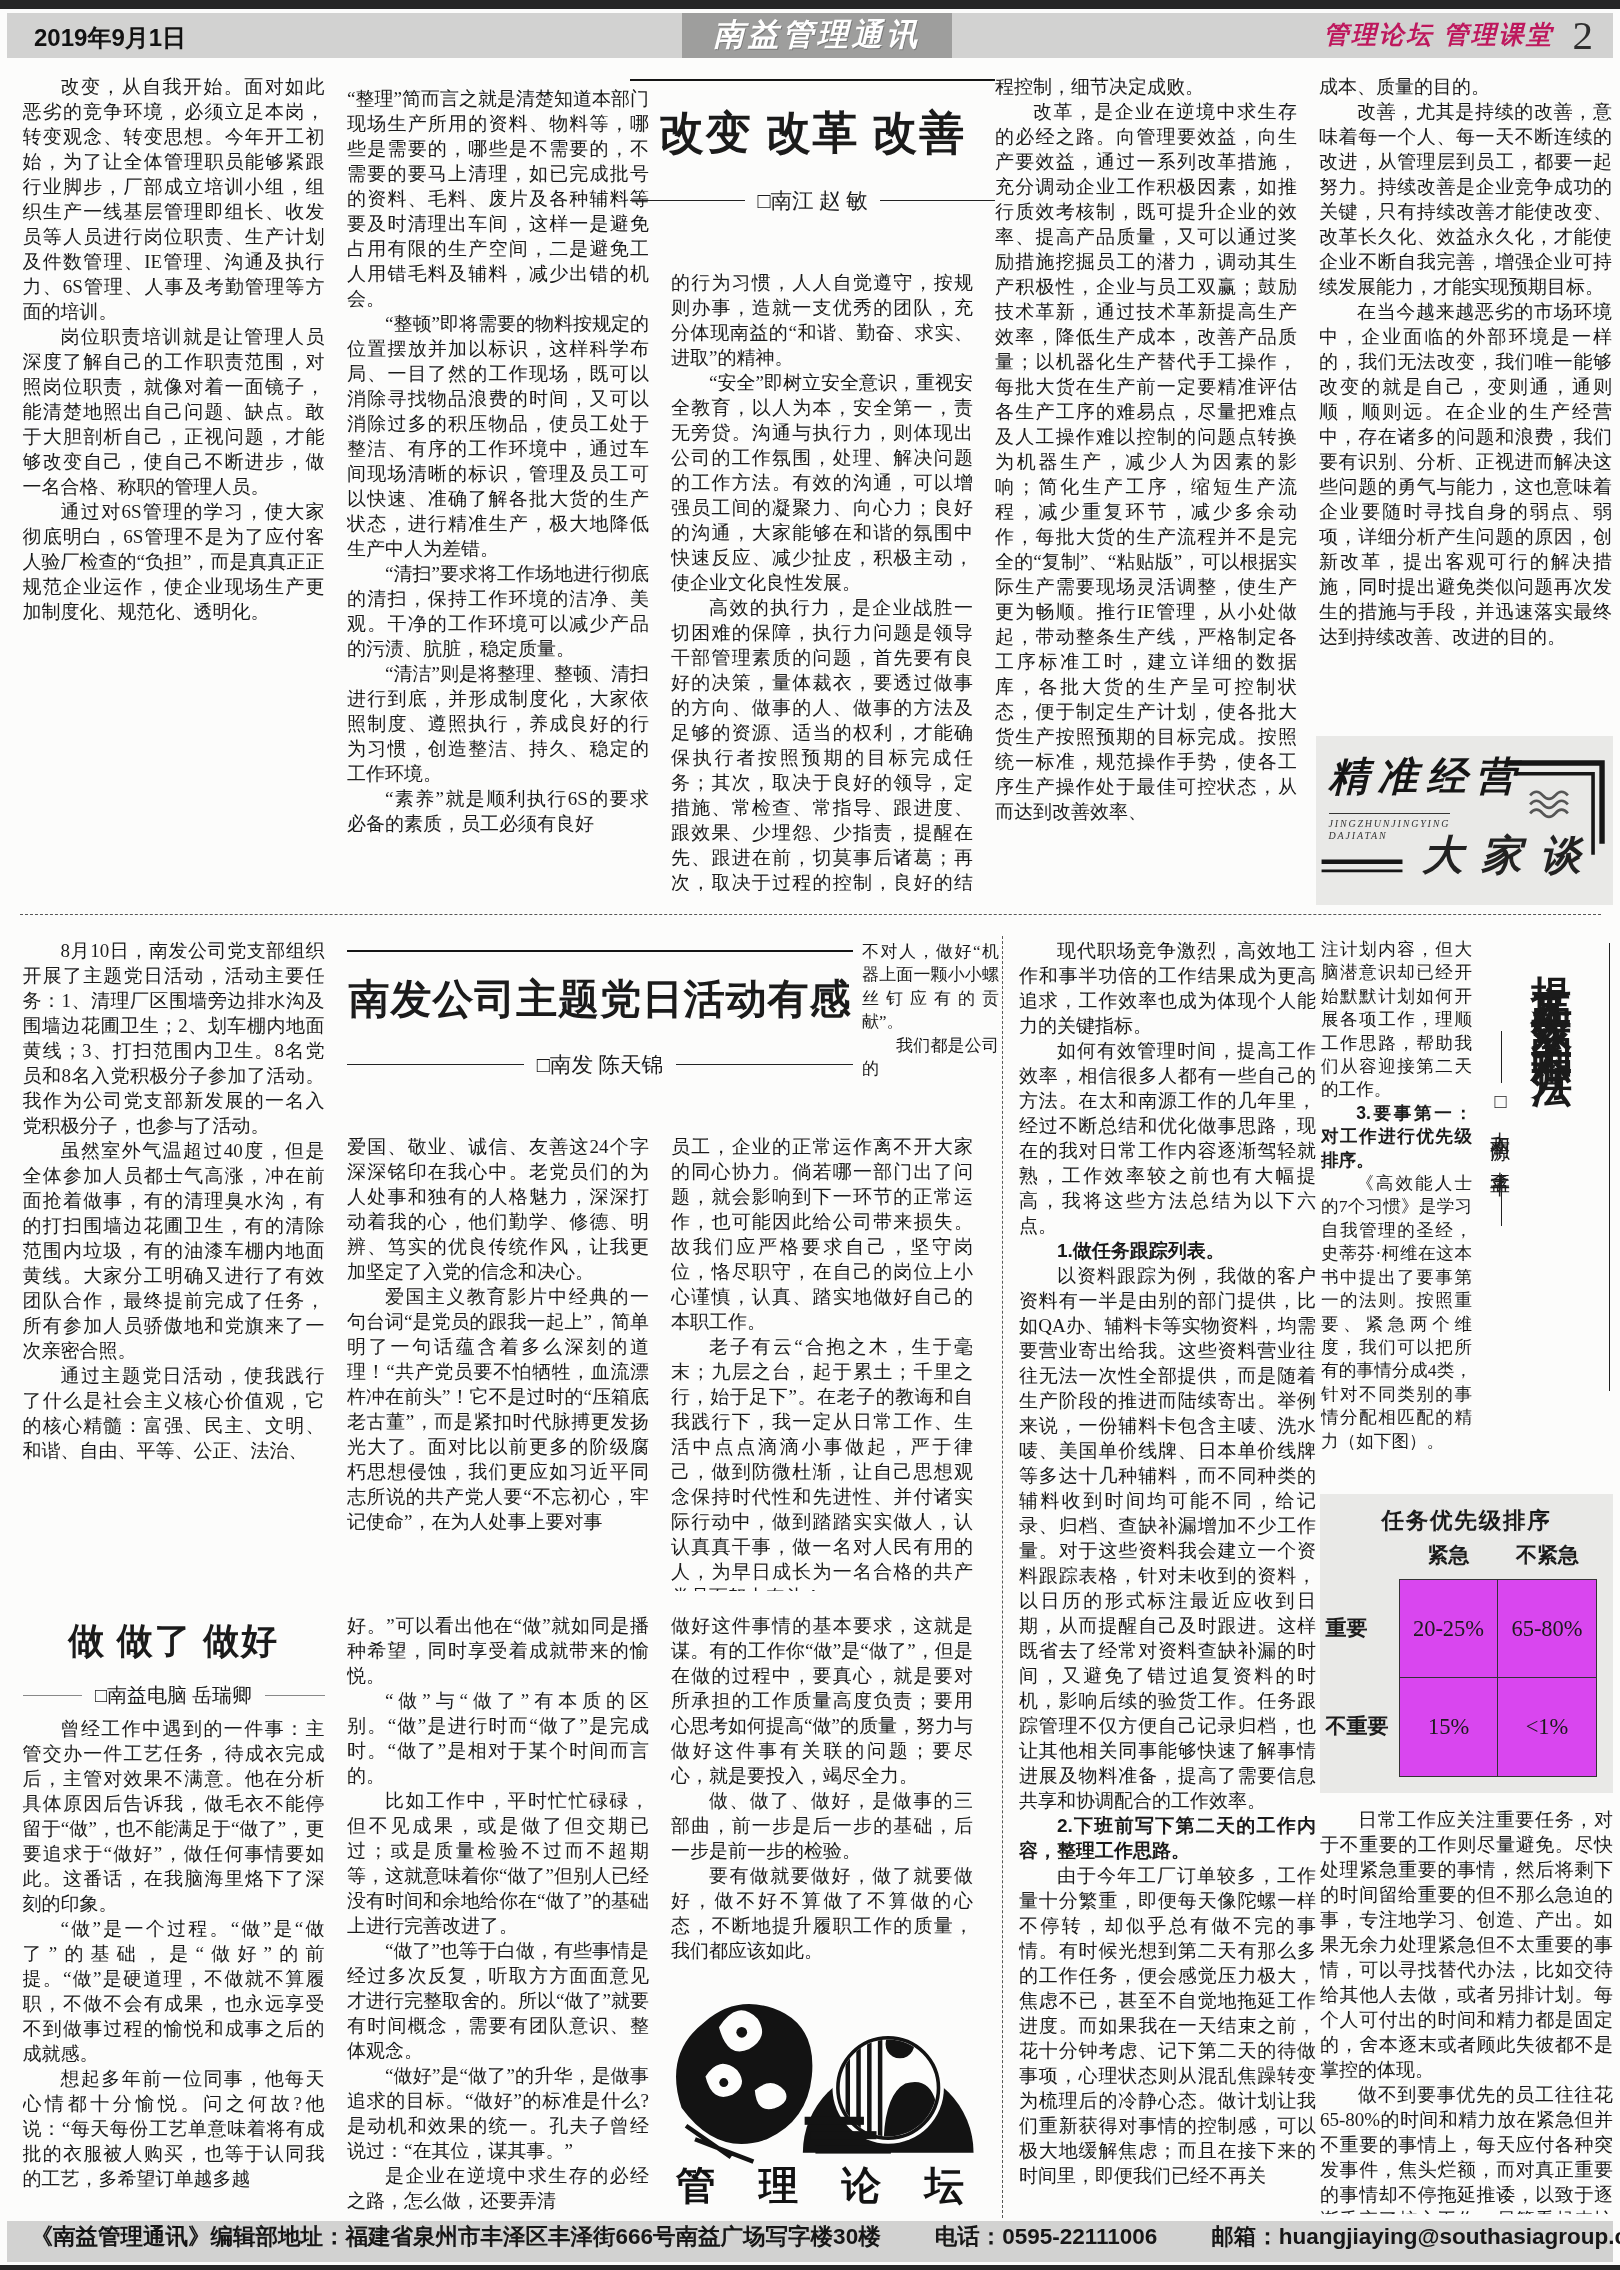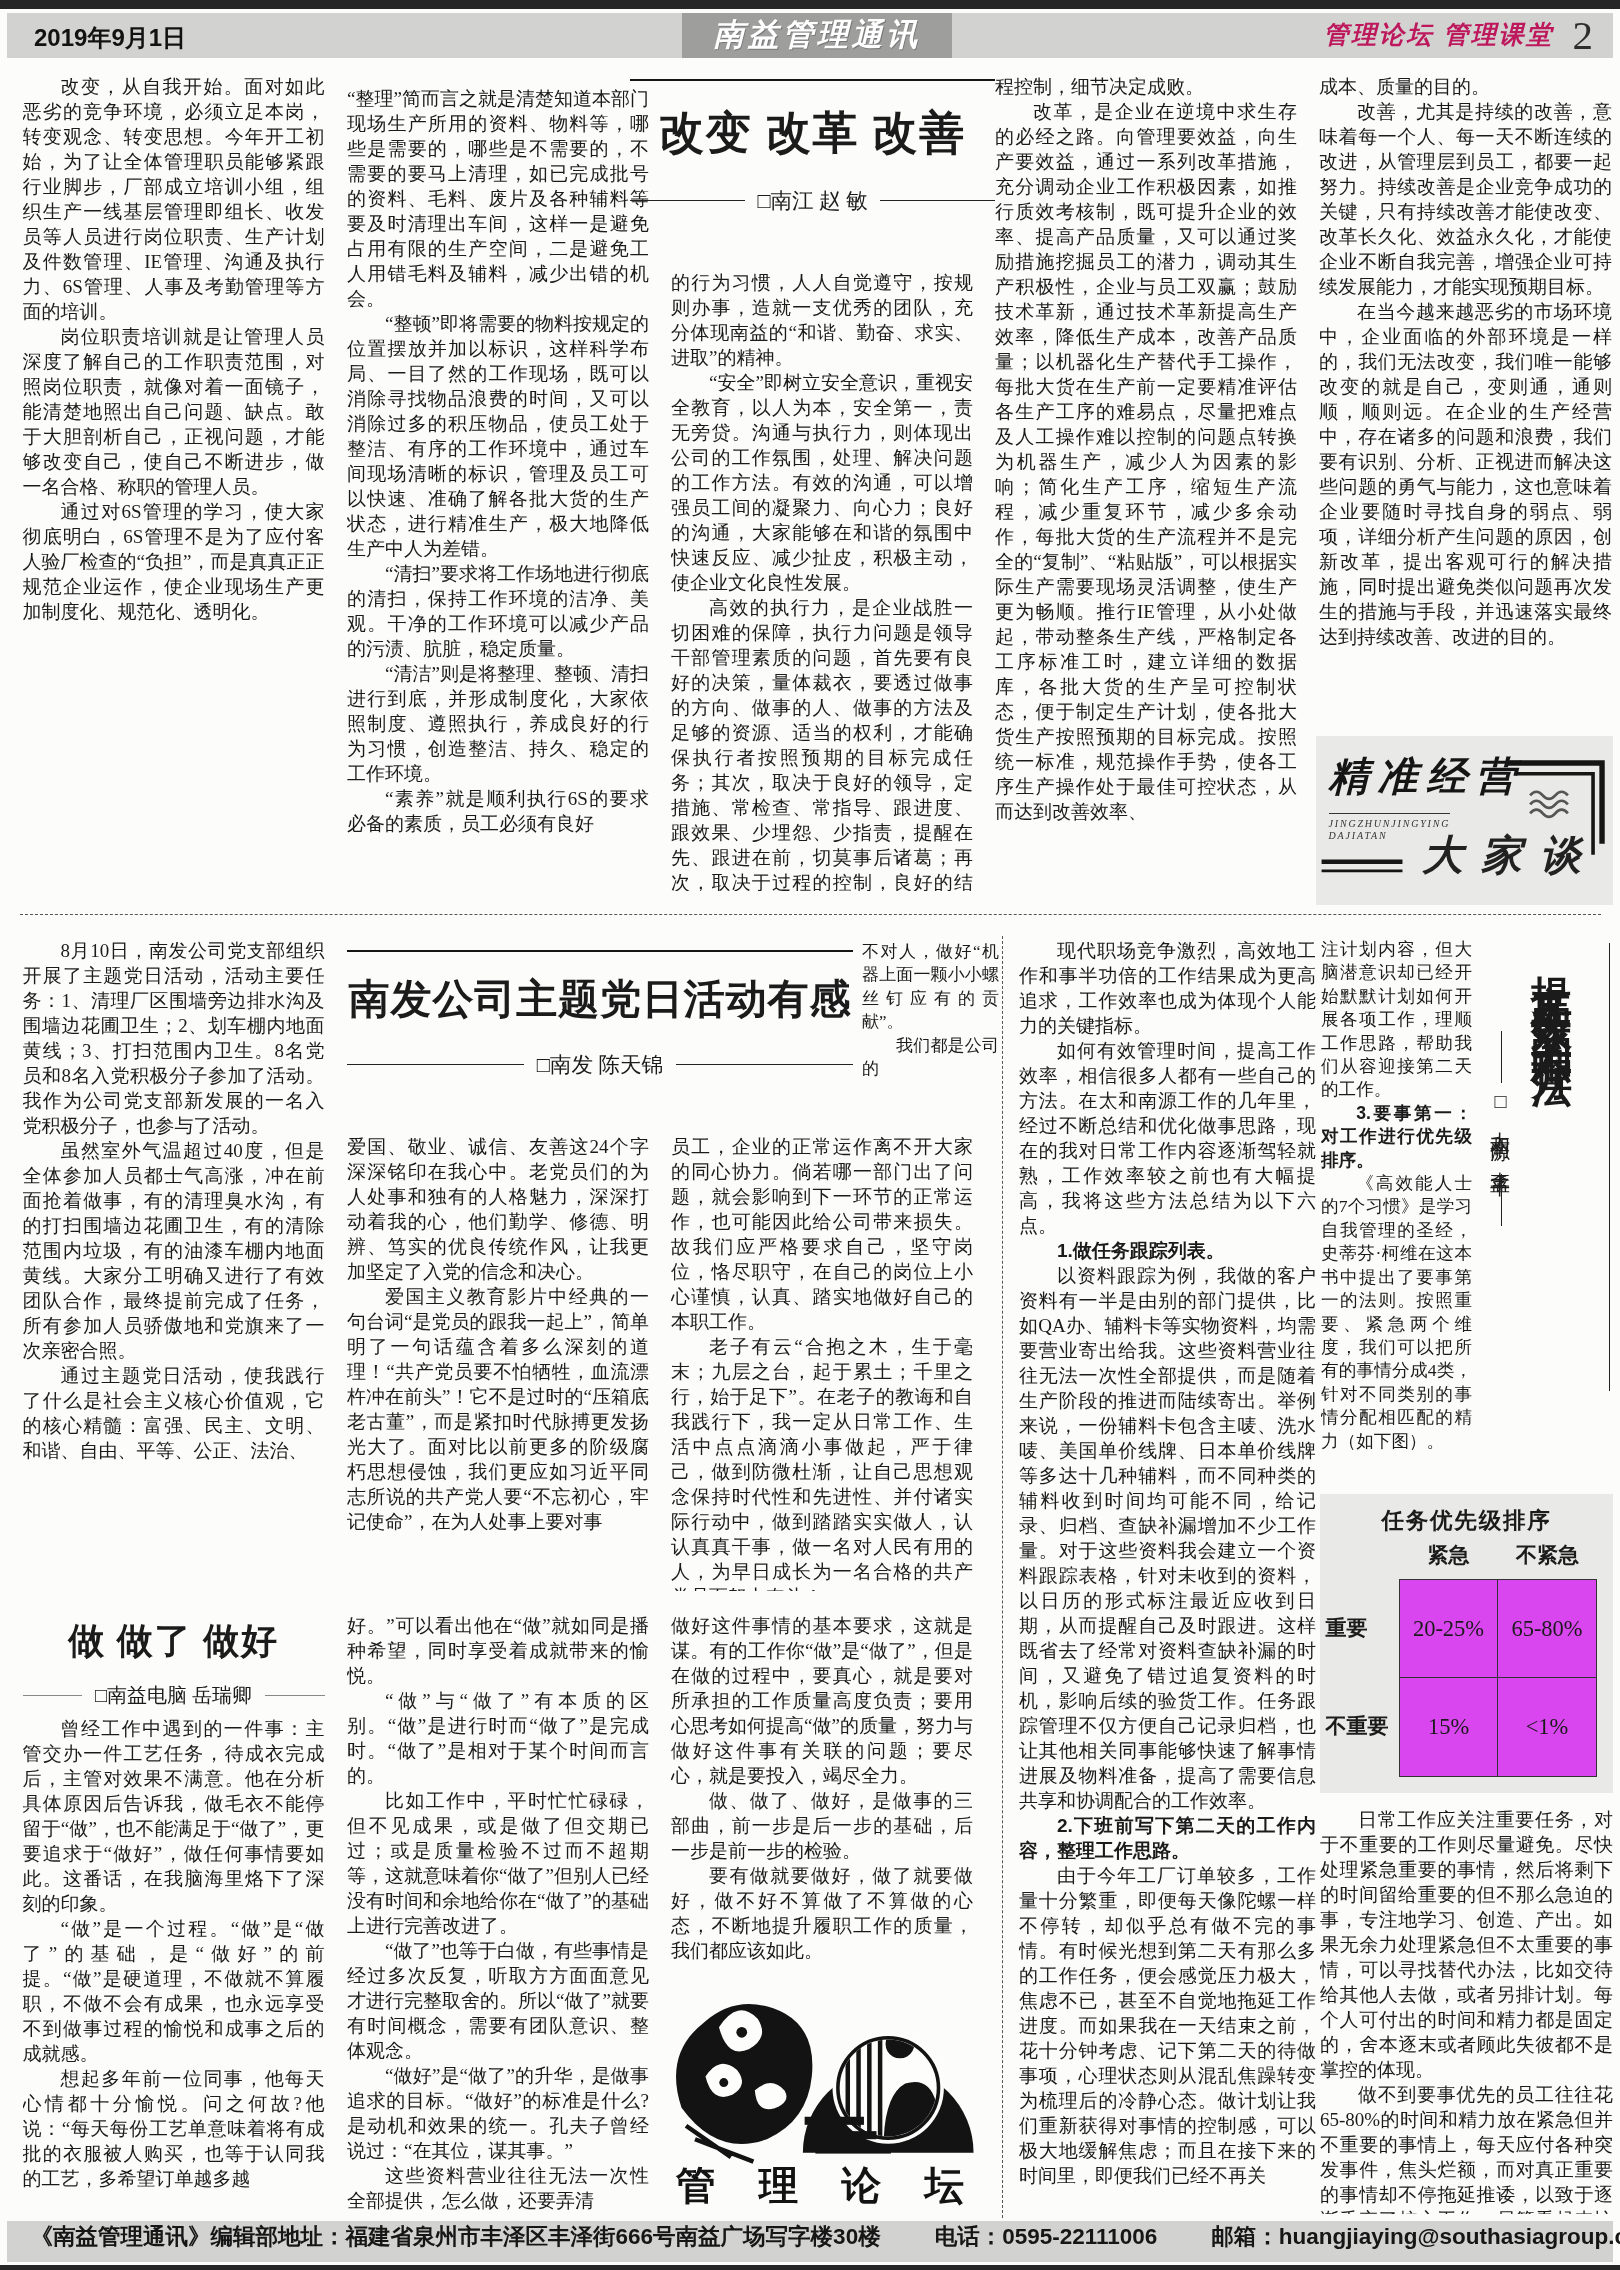--- a/index.html
+++ b/index.html
@@ -217,21 +217,21 @@
   <p>曾经工作中遇到的一件事：主管交办一件工艺任务，待成衣完成后，主管对效果不满意。他在分析具体原因后告诉我，做毛衣不能停留于“做”，也不能满足于“做了”，更要追求于“做好”，做任何事情要如此。这番话，在我脑海里烙下了深刻的印象。</p>
   <p>“做”是一个过程。“做”是“做了”的基础，是“做好”的前提。“做”是硬道理，不做就不算履职，不做不会有成果，也永远享受不到做事过程的愉悦和成事之后的成就感。</p>
   <p>想起多年前一位同事，他每天心情都十分愉悦。问之何故?他说：“每天每份工艺单意味着将有成批的衣服被人购买，也等于认同我的工艺，多希望订单越多越</p>
 </div>
 <div class="col" style="left:347px;top:1613px;width:302px;height:601px;">
   <p class="ni">好。”可以看出他在“做”就如同是播种希望，同时享受着成就带来的愉悦。</p>
   <p>“做”与“做了”有本质的区别。“做”是进行时而“做了”是完成时。“做了”是相对于某个时间而言的。</p>
   <p>比如工作中，平时忙忙碌碌，但不见成果，或是做了但交期已过；或是质量检验不过而不超期等，这就意味着你“做了”但别人已经没有时间和余地给你在“做了”的基础上进行完善改进了。</p>
   <p>“做了”也等于白做，有些事情是经过多次反复，听取方方面面意见才进行完整取舍的。所以“做了”就要有时间概念，需要有团队意识、整体观念。</p>
   <p>“做好”是“做了”的升华，是做事追求的目标。“做好”的标准是什么?是动机和效果的统一。孔夫子曾经说过：“在其位，谋其事。”</p>
-  <p>这些资料营业往往无法一次性全部提供，怎么做，还要弄清</p>
+  <p>是企业在逆境中求生存的必经之路，怎么做，还要弄清</p>
 </div>
 <div class="col" style="left:671px;top:1613px;width:302px;height:356px;">
   <p class="ni">做好这件事情的基本要求，这就是谋。有的工作你“做”是“做了”，但是在做的过程中，要真心，就是要对所承担的工作质量高度负责；要用心思考如何提高“做”的质量，努力与做好这件事有关联的问题；要尽心，就是要投入，竭尽全力。</p>
   <p>做、做了、做好，是做事的三部曲，前一步是后一步的基础，后一步是前一步的检验。</p>
   <p>要有做就要做好，做了就要做好，做不好不算做了不算做的心态，不断地提升履职工作的质量，我们都应该如此。</p>
 </div>
 
 <div class="logo">
   <svg width="320" height="239" viewBox="0 0 356 266">
 

